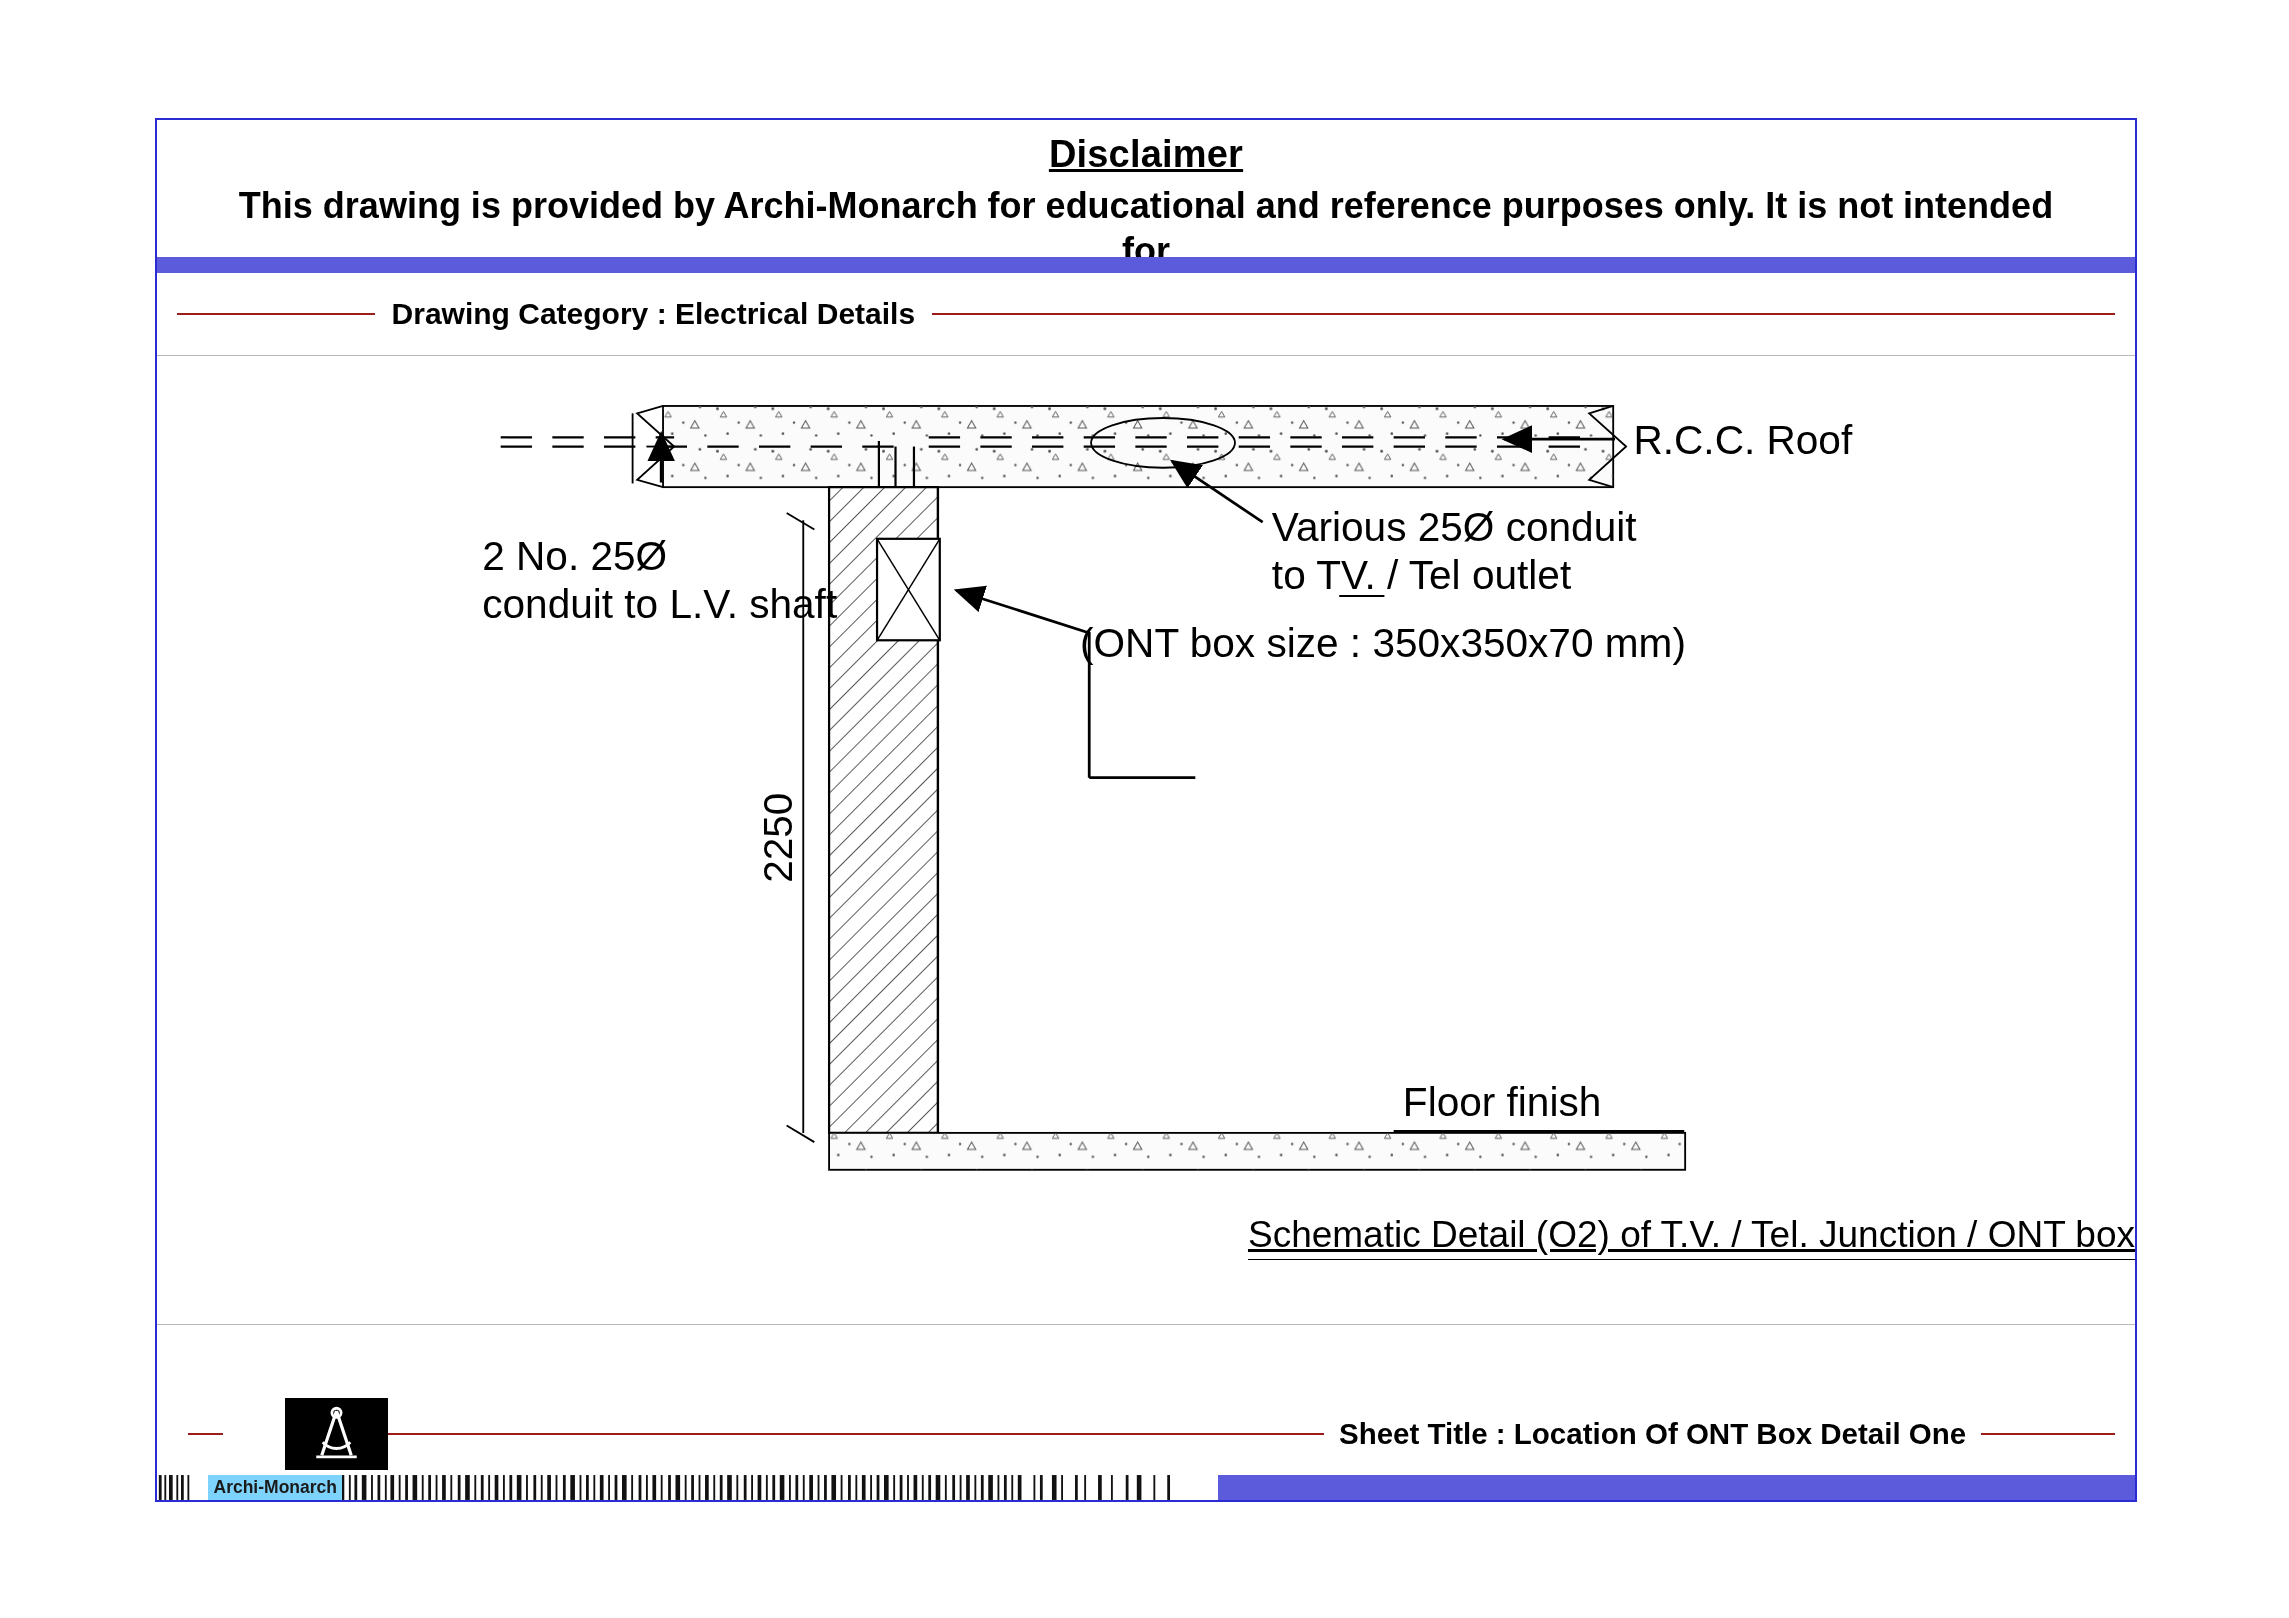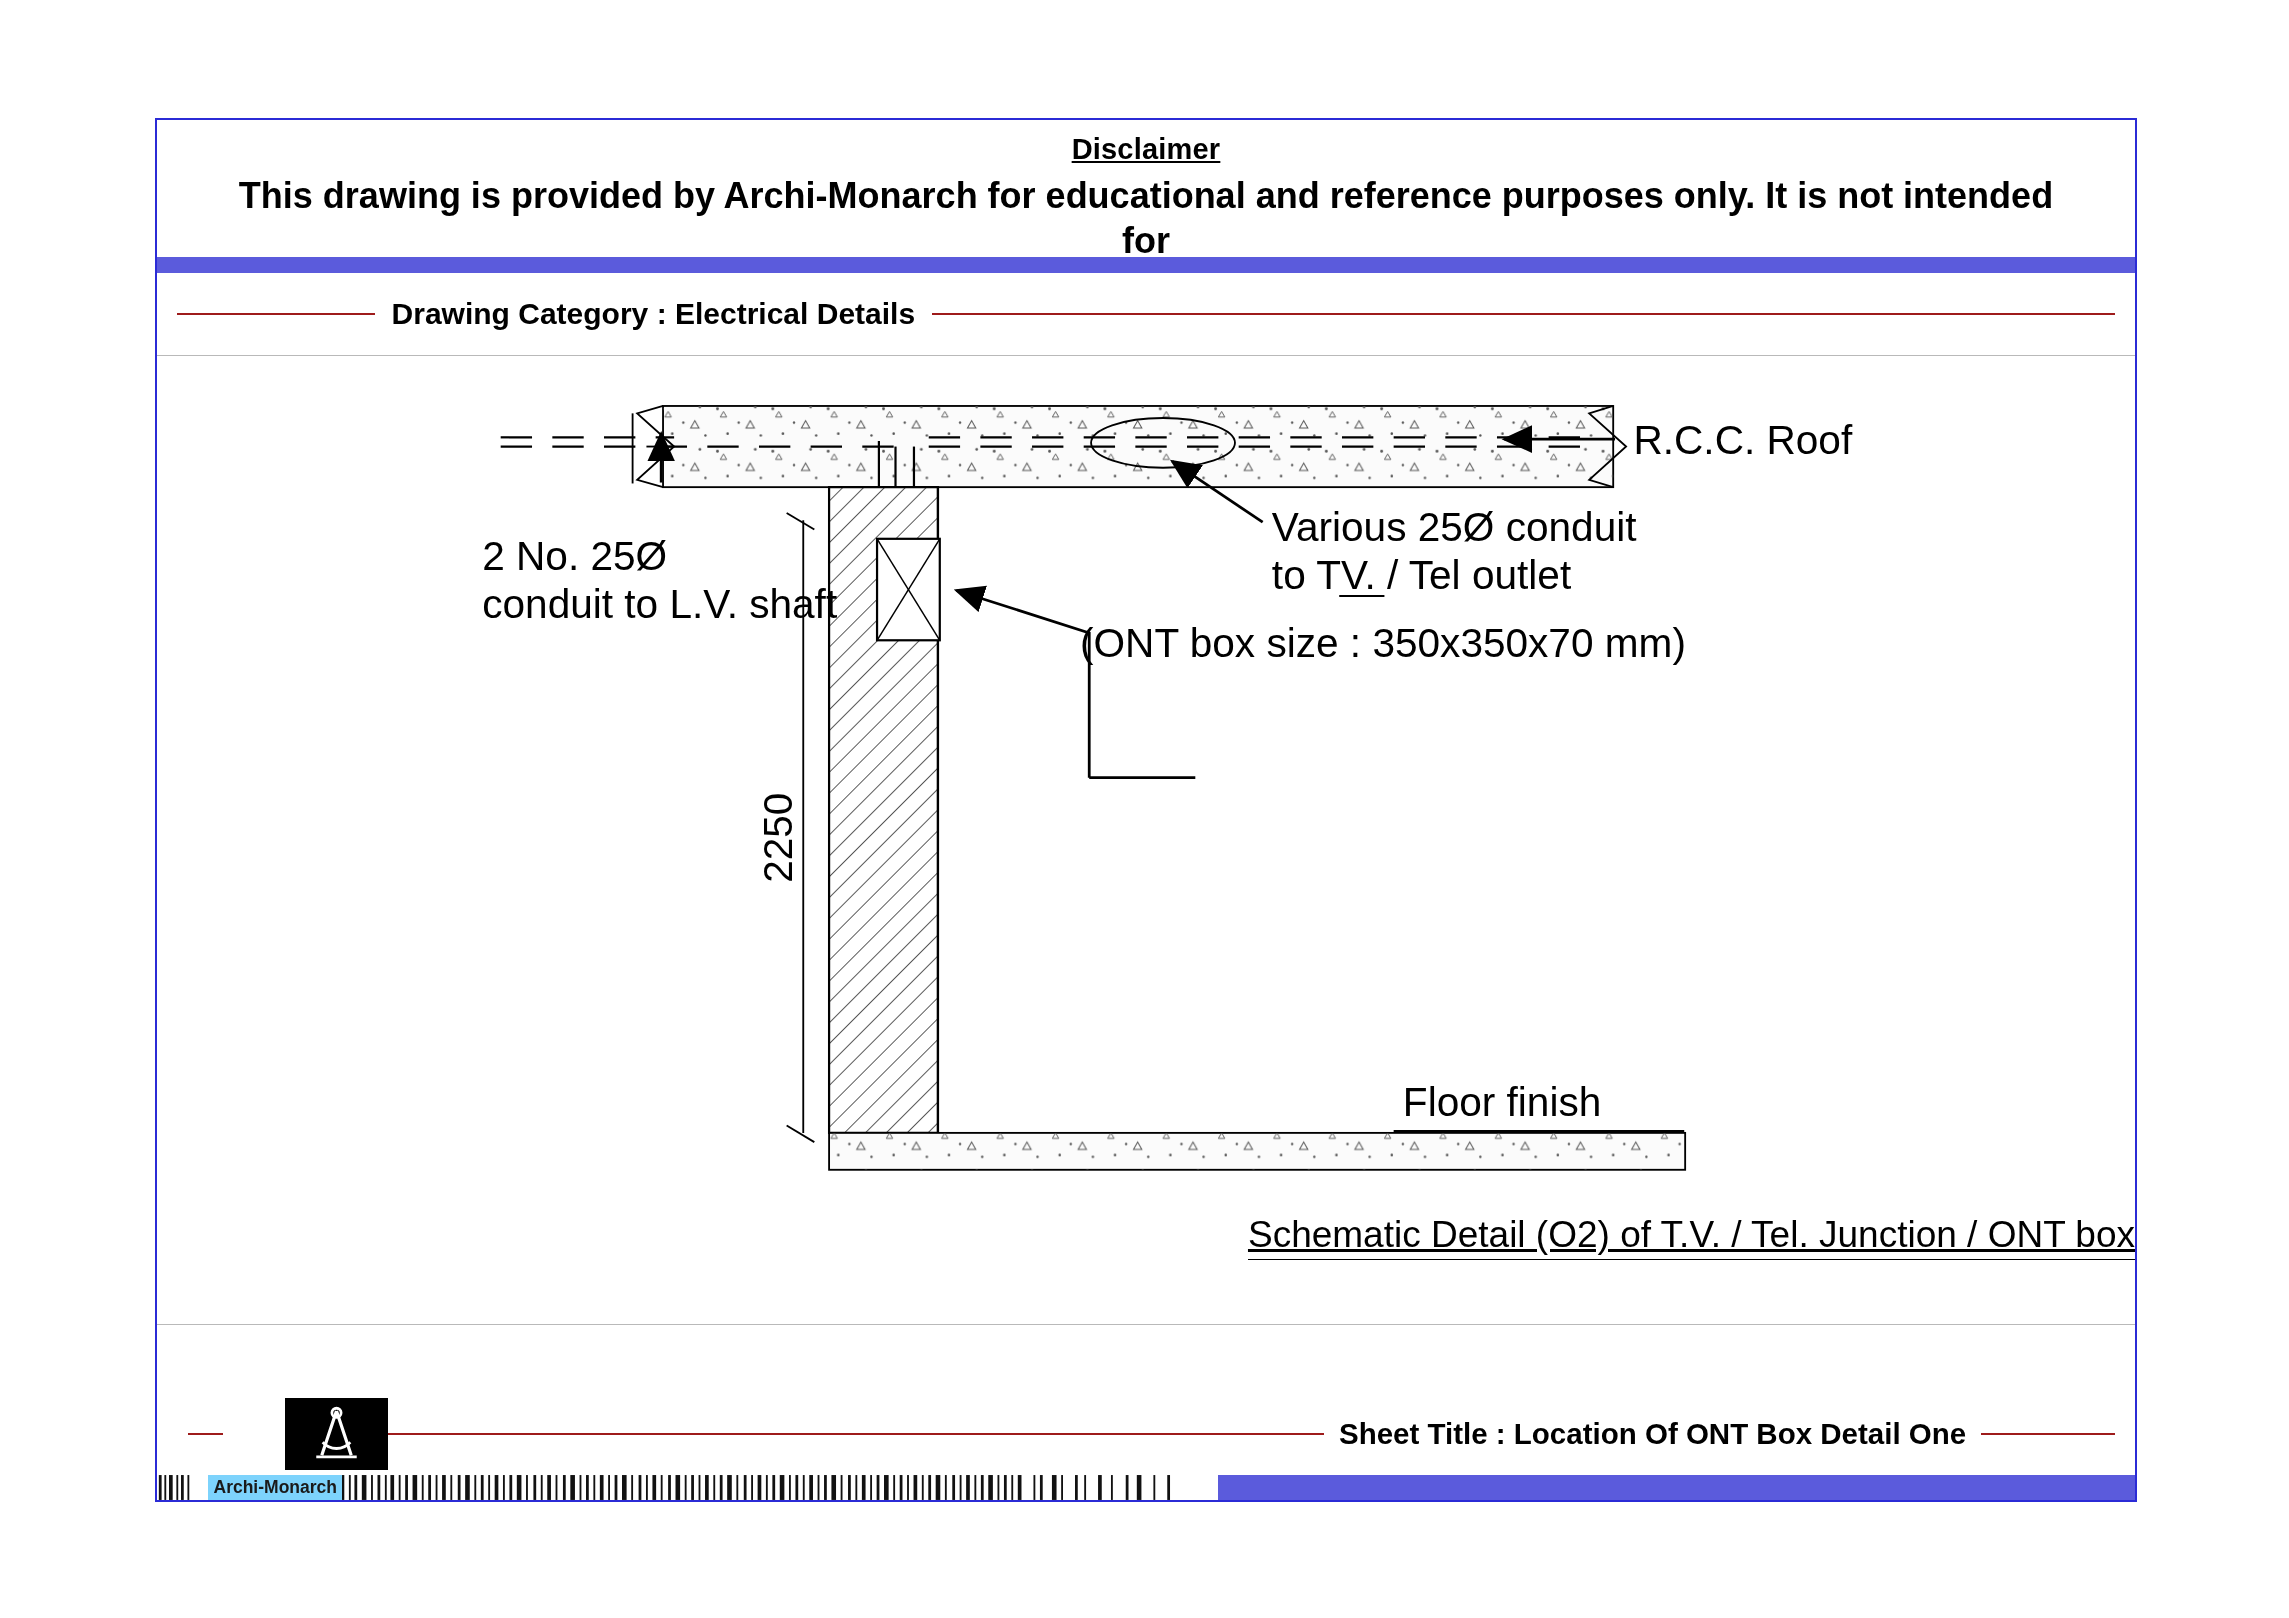--- a/index.html
+++ b/index.html
@@ -29,21 +29,21 @@
   .disclaimer {
     position: absolute;
     left: 0;
     top: 0;
     width: 100%;
     box-sizing: border-box;
     padding: 13px 55px 9.2px 55px;
     text-align: center;
   }
   .disclaimer-title {
-    font-size: 29px;
+    font-size: 38px;
     font-weight: bold;
     text-decoration: underline;
     color: #000;
     letter-spacing: 0.2px;
   }
   .disclaimer-body {
     margin-top: 7.4px;
     font-size: 36px;
     font-weight: bold;
     line-height: 1.25;

